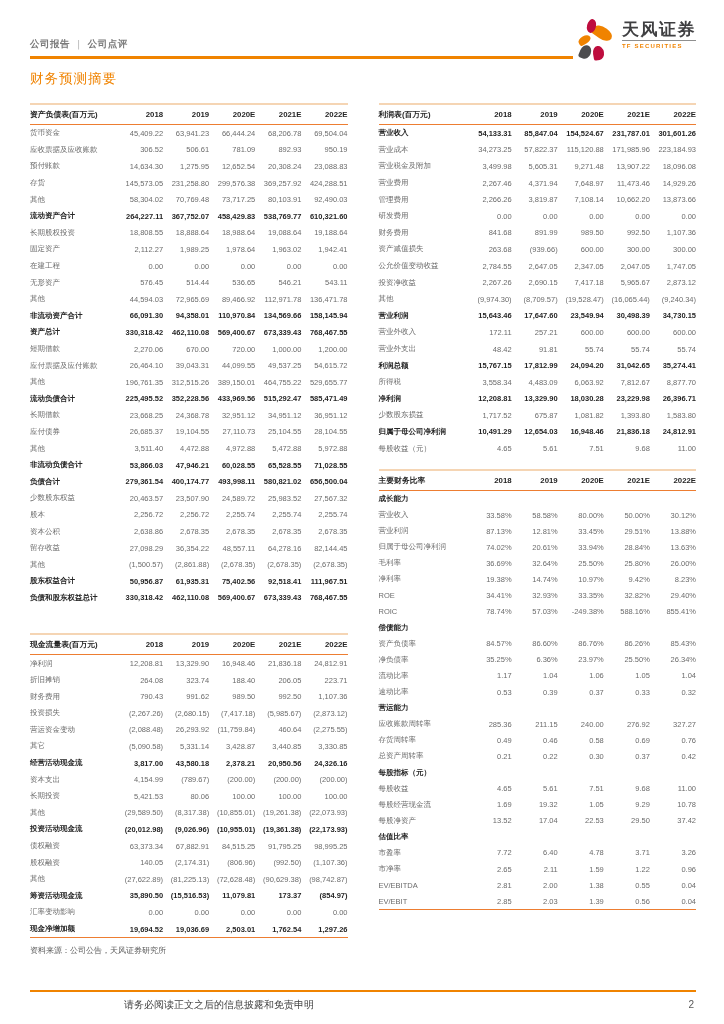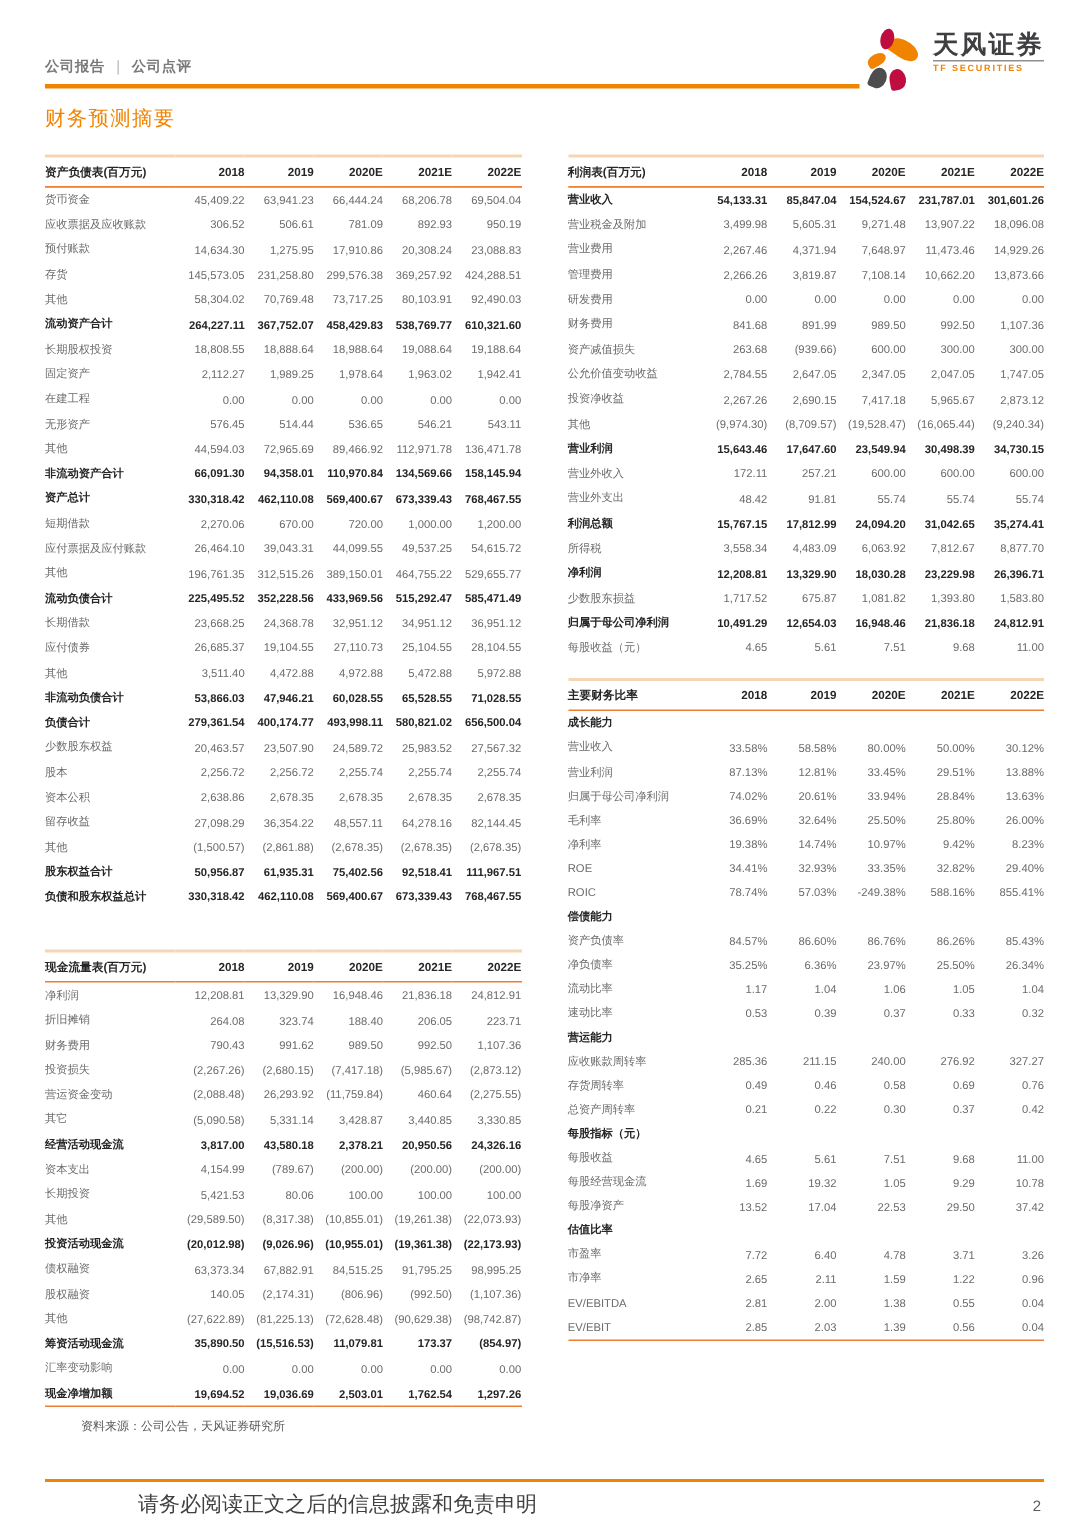--- a/index.html
+++ b/index.html
@@ -36,25 +36,25 @@
   table.fin th.lbl { text-align:left; font-size:7.8px; color:#262626; }
   table.fin th.num { text-align:right; font-size:7.8px; color:#262626; }
   table.fin td { height:16.6px; padding:0; vertical-align:middle; font-size:7.5px; color:#6b6b6b; }
   table.fin.compact td { height:16.1px; }
   table.fin td.lbl { text-align:left; }
   table.fin td.num { text-align:right; }
   table.fin tr.total td { color:#262626; font-weight:bold; }
   table.fin tr.section td { color:#262626; font-weight:bold; }
   table.fin.closed tr:last-child td { border-bottom:1.5px solid #ED7D31; }
 
-  .source-note { margin-top:7px; font-size:8px; color:#595959;margin-left:24px; }
+  .source-note { margin-top:7px; font-size:8px; color:#595959; }
 
   
   .footer { position:absolute; left:30px; right:28px; bottom:12px; border-top:2.5px solid #F08300; padding-top:6px; display:flex; justify-content:space-between; align-items:baseline; }
-  .footer .disclaimer { margin-left:62px; font-size:14px; color:#404040; }
+  .footer .disclaimer { margin-left:94px; font-size:10px; color:#404040; }
   .footer .page-num { font-size:10px; color:#595959; margin-right:2px; }
 </style>
 </head>
 <body>
 
 <div class="page">
 
   <div class="breadcrumb">
     <span>公司报告</span><span class="divider">｜</span><span>公司点评</span>
   </div>
@@ -112,21 +112,21 @@
               <td class="num">306.52</td>
               <td class="num">506.61</td>
               <td class="num">781.09</td>
               <td class="num">892.93</td>
               <td class="num">950.19</td>
             </tr>
             <tr>
               <td class="lbl">预付账款</td>
               <td class="num">14,634.30</td>
               <td class="num">1,275.95</td>
-              <td class="num">17,910.86</td>
+              <td class="num">12,652.54</td>
               <td class="num">20,308.24</td>
               <td class="num">23,088.83</td>
             </tr>
             <tr>
               <td class="lbl">存货</td>
               <td class="num">145,573.05</td>
               <td class="num">231,258.80</td>
               <td class="num">299,576.38</td>
               <td class="num">369,257.92</td>
               <td class="num">424,288.51</td>
@@ -517,20 +517,28 @@
           <tbody>
             <tr class="total">
               <td class="lbl">营业收入</td>
               <td class="num">54,133.31</td>
               <td class="num">85,847.04</td>
               <td class="num">154,524.67</td>
               <td class="num">231,787.01</td>
               <td class="num">301,601.26</td>
             </tr>
             <tr>
+              <td class="lbl">营业成本</td>
+              <td class="num">34,273.25</td>
+              <td class="num">57,822.37</td>
+              <td class="num">115,120.88</td>
+              <td class="num">171,985.96</td>
+              <td class="num">223,184.93</td>
+            </tr>
+            <tr>
               <td class="lbl">营业税金及附加</td>
               <td class="num">3,499.98</td>
               <td class="num">5,605.31</td>
               <td class="num">9,271.48</td>
               <td class="num">13,907.22</td>
               <td class="num">18,096.08</td>
             </tr>
             <tr>
               <td class="lbl">营业费用</td>
               <td class="num">2,267.46</td>

